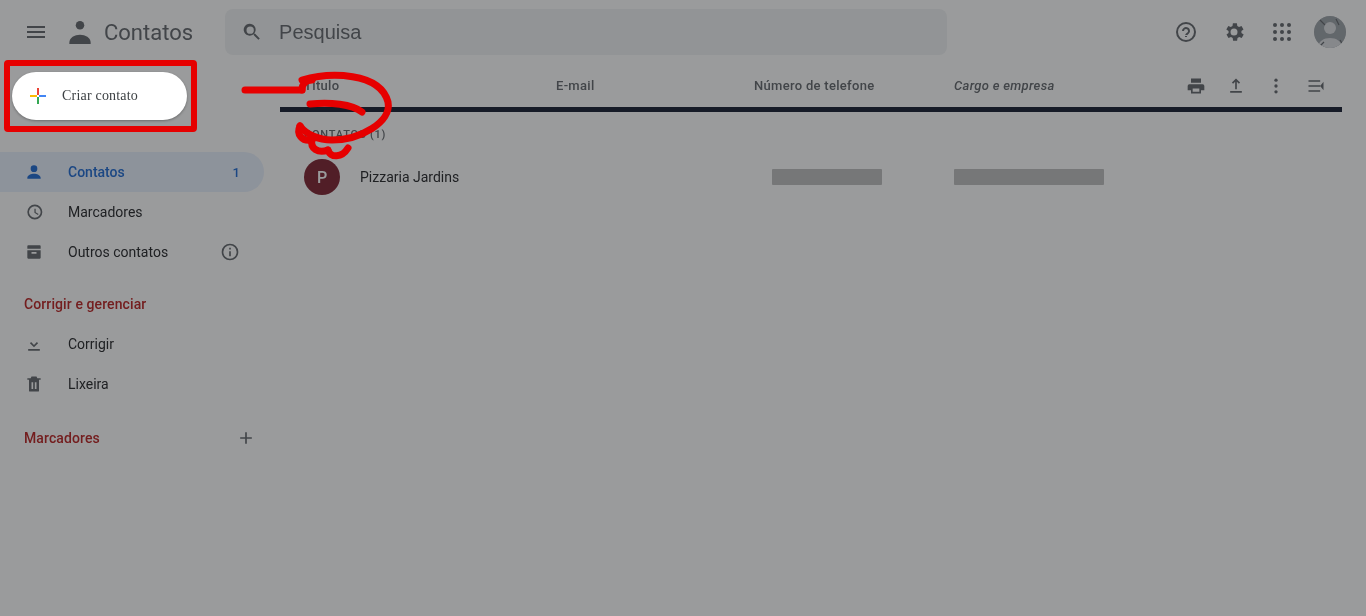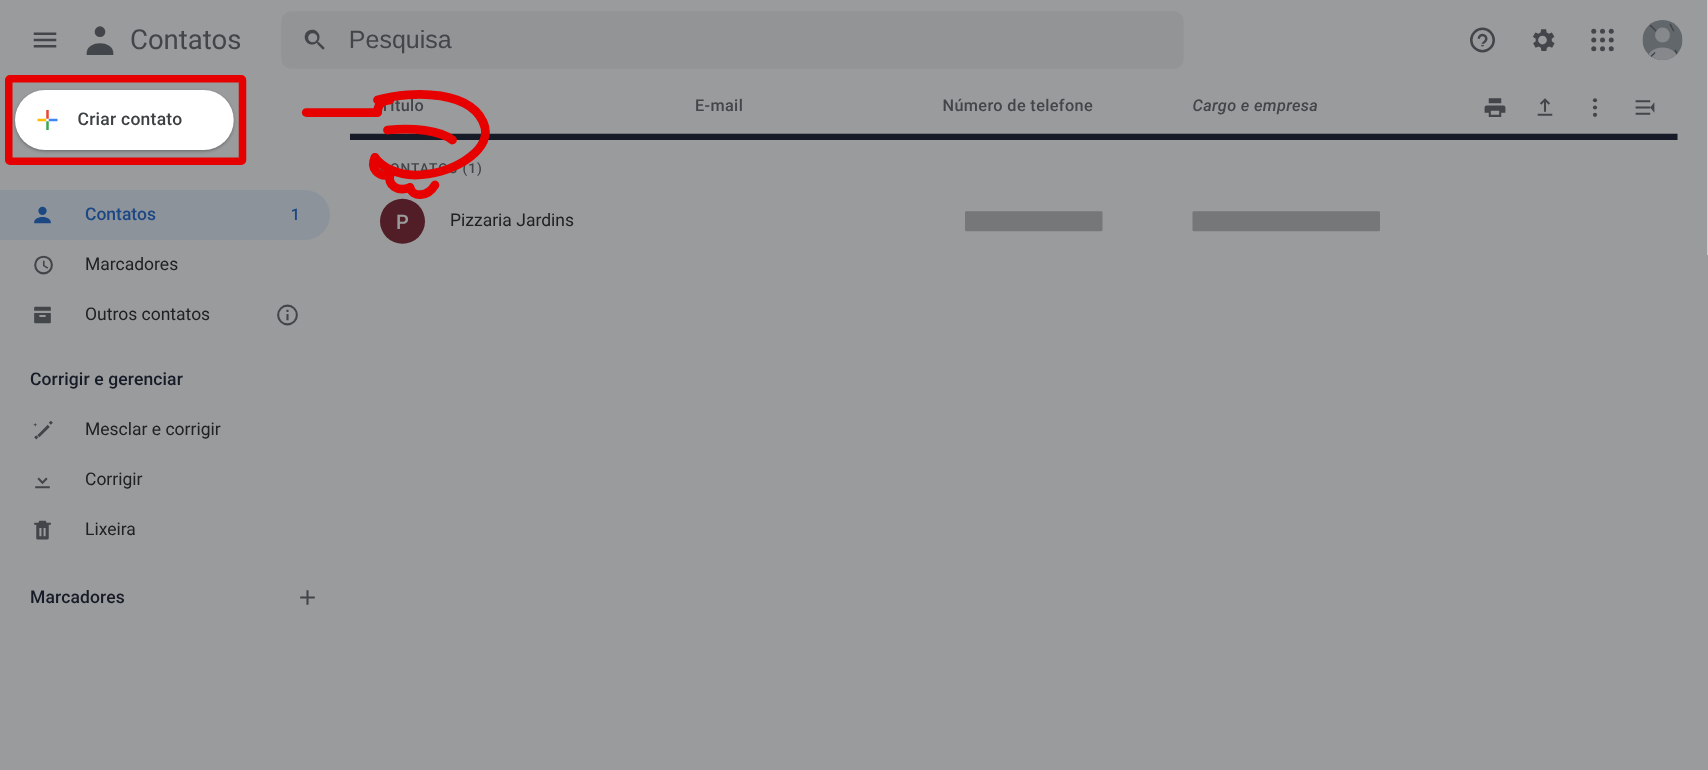--- a/index.html
+++ b/index.html
@@ -21,35 +21,35 @@
   .avatar { width: 32px; height: 32px; border-radius: 50%; overflow: hidden; background: #ddd; }
   .avatar svg { width: 100%; height: 100%; }
 
   
   .body { display: flex; height: calc(100% - 64px); }
 
   
   .sidebar { width: 280px; padding-top: 8px; }
   .create-btn-wrap { position: relative; z-index: 60; margin: 0 0 12px 12px; width: 175px; }
   .create-highlight { position: absolute; top: -12px; left: -8px; right: -10px; bottom: -12px; border: 6px solid #e60000; border-radius: 4px; }
-  .create-btn { position: relative; height: 48px; border-radius: 24px; background: #fff; box-shadow: 0 1px 3px rgba(0,0,0,0.2), 0 1px 2px rgba(0,0,0,0.12); display: flex; align-items: center; padding: 0 20px 0 14px; gap: 12px; cursor: pointer; }
+  .create-btn { position: relative; height: 48px; border-radius: 24px; background: #fff; box-shadow: 0 1px 3px rgba(0,0,0,0.2), 0 1px 2px rgba(0,0,0,0.12); display: flex; align-items: center; padding: 0 20px 0 14px; gap: 12px; cursor: pointer; font-family: Liberation Serif, serif; }
   .plus-icon { width: 24px; height: 24px; }
   .create-label { font-size: 14px; font-weight: 500; color: #3c4043; letter-spacing: 0.2px; }
 
   .nav-list { list-style: none; padding-top: 20px; }
   .nav-item { height: 40px; display: flex; align-items: center; padding: 0 24px 0 24px; border-radius: 0 20px 20px 0; margin-right: 16px; cursor: pointer; color: #202124; font-size: 14px; gap: 24px; }
   .nav-item.active { background: #e8f0fe; color: #1967d2; font-weight: 500; }
   .nav-item.active .nav-count { color: #1967d2; }
   .nav-item svg { width: 20px; height: 20px; fill: #5f6368; flex-shrink: 0; }
   .nav-item.active svg { fill: #1967d2; }
   .nav-label { flex: 1; }
   .nav-count { font-size: 13px; color: #5f6368; }
   .nav-info { width: 20px; height: 20px; fill: #5f6368; margin-left: 8px; }
 
-  .nav-section-title { font-size: 14px; font-weight: 500; color: #0f172a; padding: 24px 24px 12px 24px; letter-spacing: 0.1px; display: flex; align-items: center; justify-content: space-between; }
+  .nav-section-title { font-size: 14px; font-weight: 500; color: #b91c1c; padding: 24px 24px 12px 24px; letter-spacing: 0.1px; display: flex; align-items: center; justify-content: space-between; }
   .nav-section-title .add { width: 20px; height: 20px; fill: #5f6368; cursor: pointer; }
 
   
   .main { flex: 1; padding-right: 24px; }
   .toolbar { display: flex; align-items: center; height: 48px; border-bottom: 5px solid #0f172a; padding: 0 8px 0 24px; }
   .col { font-size: 13px; color: #5f6368; font-weight: 500; letter-spacing: 0.3px; }
   .col-name   { flex: 0 0 252px; }
   .col-email  { flex: 0 0 198px; }
   .col-phone  { flex: 0 0 200px; }
   .col-job    { flex: 1; font-style: italic; }
@@ -174,26 +174,20 @@
             </svg>
         </li>
       </ul>
 
       <div class="nav-section-title">
         <span>Corrigir e gerenciar</span>
       </div>
       <ul class="nav-list" style="padding-top:0">
         <li class="nav-item">
           <svg viewBox="0 0 24 24">
-              <path d="M7 17l10-10 2 2L9 19l-2-2zm-3 2l2 2 2-2-2-2-2 2zm14-14l2 2 2-2-2-2-2 2zM3 7l1.5.5L5 9l.5-1.5L7 7l-1.5-.5L5 5l-.5 1.5L3 7z"></path>
-            </svg>
-          <span class="nav-label">Mesclar e corrigir</span>
-        </li>
-        <li class="nav-item">
-          <svg viewBox="0 0 24 24">
               <path d="M5 20h14v-2H5v2zM12 4v9.2l3.5-3.5 1.4 1.4L12 16l-4.9-4.9 1.4-1.4L12 13.2V4h0z"></path>
             </svg>
           <span class="nav-label">Corrigir</span>
         </li>
         <li class="nav-item">
           <svg viewBox="0 0 24 24">
               <path d="M6 7h12v13a1 1 0 01-1 1H7a1 1 0 01-1-1V7zm3-4h6l1 2h4v2H4V5h4l1-2zM9 10v8h2v-8H9zm4 0v8h2v-8h-2z"></path>
             </svg>
           <span class="nav-label">Lixeira</span>
         </li>

